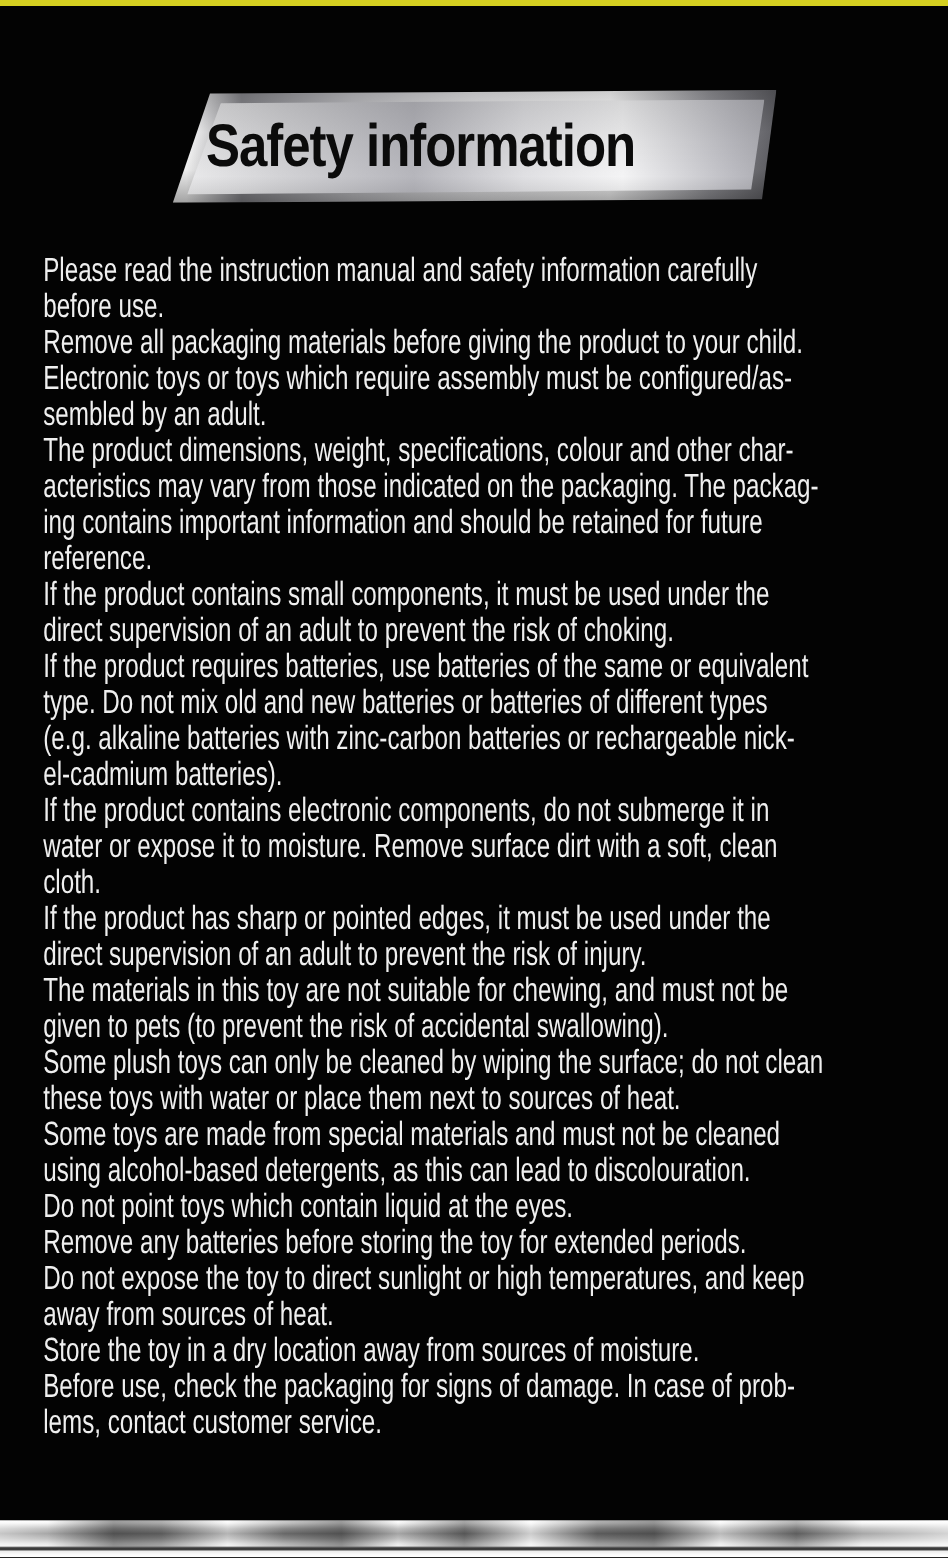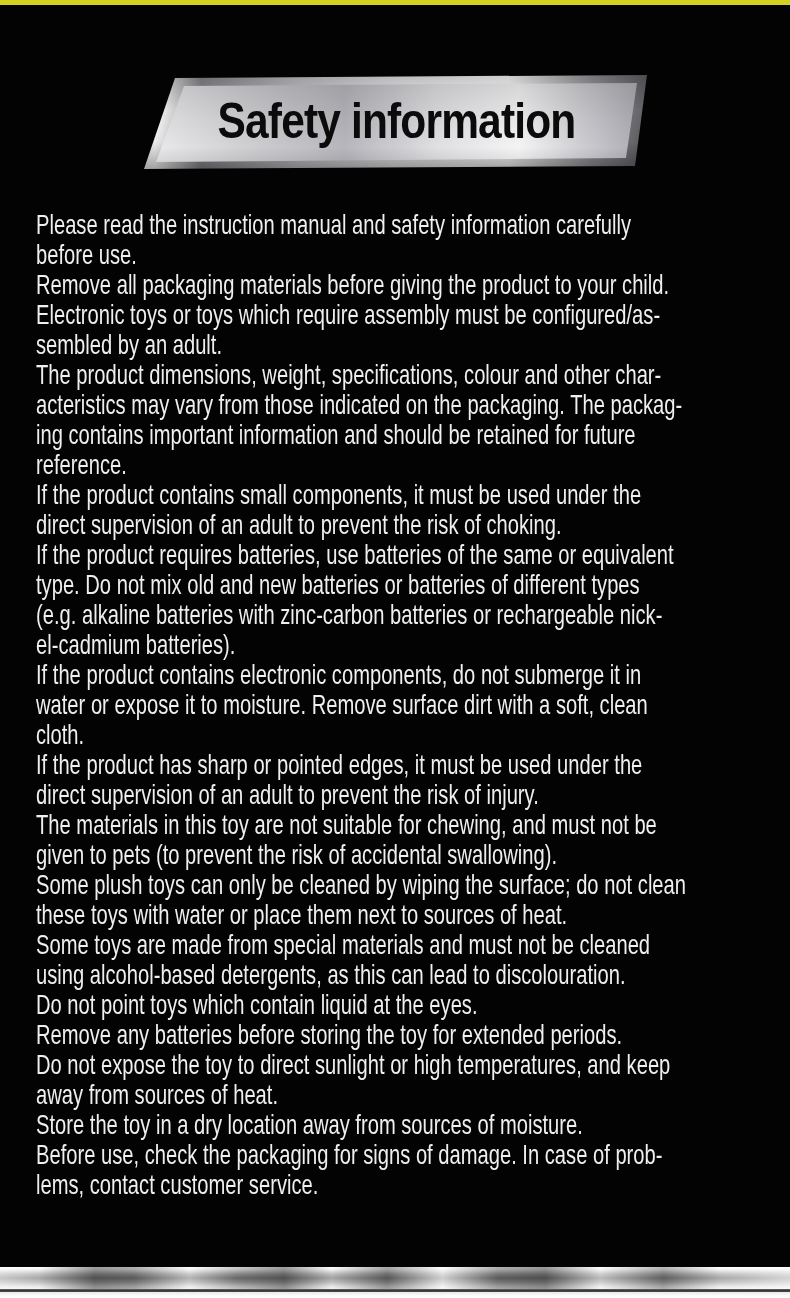--- a/index.html
+++ b/index.html
@@ -45,21 +45,21 @@
   .banner-plate {
     position: absolute; inset: 0;
     clip-path: polygon(44px 14px, 497px 11px, 486px 86px, 16px 90px);
     background-image:
       linear-gradient(to right, #eeeeef 0%, #d3d3d6 18%, #b6b6bc 40%, #e0e0e3 58%, #f4f4f5 74%, #bcbcc2 92%, #a5a5ab 100%),
       linear-gradient(to bottom, #d8d8d8 0%, #f2f2f2 45%, #ffffff 75%, #dcdcdc 100%);
     background-blend-mode: multiply;
   }
   .banner-title-box {
     position: absolute; inset: 0;
-    display: flex; align-items: center; justify-content: center;
+    display: flex; align-items: center; justify-content: flex-start;
     padding-bottom: 2px;
   }
   .banner-title {
     font-size: 50px;
     font-weight: bold;
     color: var(--title-text);
     letter-spacing: -1px;
     transform: scaleX(0.85);
     transform-origin: 50% 50%;
     white-space: nowrap;

